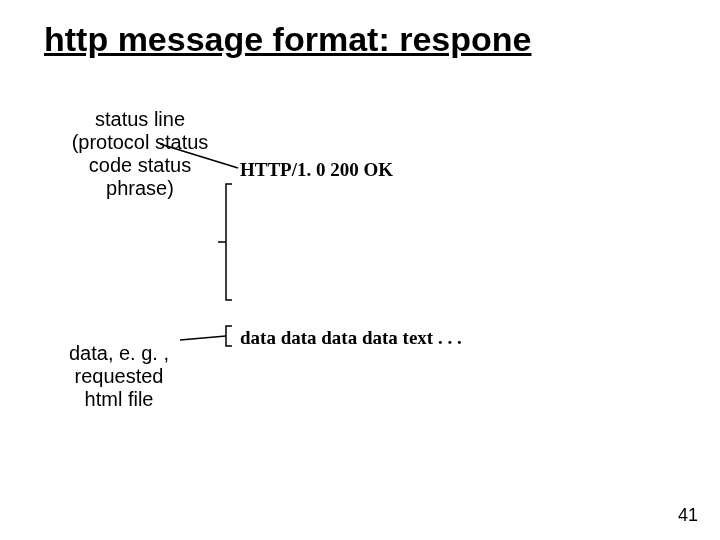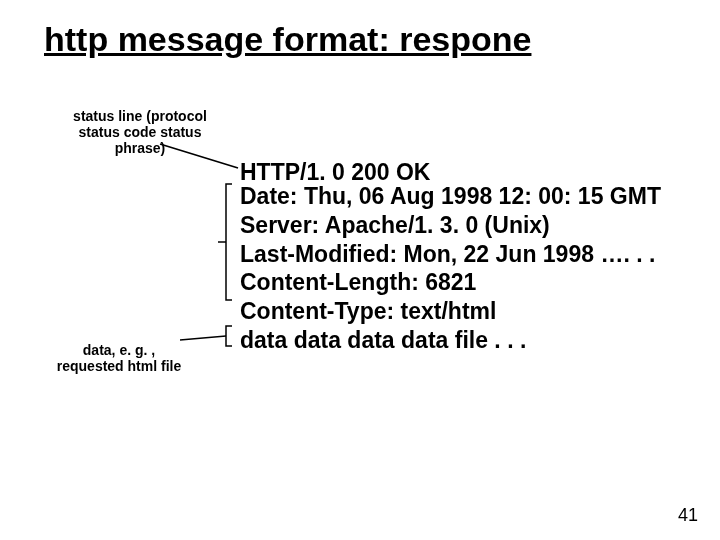--- a/index.html
+++ b/index.html
@@ -23,34 +23,33 @@
     top: 20px;
     font-size: 34px;
     font-weight: bold;
     text-decoration: underline;
     white-space: nowrap;
   }
 
   
   .label {
     position: absolute;
-    font-size: 14px;
+    font-size: 20px;
     line-height: 1.15;
     text-align: center;
-    font-weight: bold;
   }
   .lbl-status   { left: 60px;  top: 108px; width: 160px; text-align: center; }
   .lbl-headers  { left: 140px; top: 230px; width: 80px;  text-align: right; }
   .lbl-data     { left: 54px;  top: 342px; width: 130px; text-align: center; }
 
   
   .mono {
     position: absolute;
-    font-family: Liberation Sans, sans-serif;
-    font-size: 23px;
+    font-family: Liberation Serif, serif;
+    font-size: 19px;
     font-weight: bold;
     white-space: pre;
     line-height: 1.25;
   }
   .resp-status  { left: 240px; top: 158px; }
   .resp-headers { left: 240px; top: 182px; }
   .resp-data    { left: 240px; top: 326px; }
 
   
   svg.connectors {
@@ -78,26 +77,21 @@
 
   <div class="label lbl-status">status line
 (protocol
 status code
 status phrase)</div>
   <div class="label lbl-data">data, e. g. ,
 requested
 html file</div>
 
   <div class="mono resp-status">HTTP/1. 0 200 OK</div>
-  <div class="mono resp-headers">Date: Thu, 06 Aug 1998 12: 00: 15 GMT
-Server: Apache/1. 3. 0 (Unix)
-Last-Modified: Mon, 22 Jun 1998 …. . .
-Content-Length: 6821
-Content-Type: text/html</div>
-  <div class="mono resp-data">data data data data file . . .</div>
+  <div class="mono resp-data">data data data data text . . .</div>
 
   <svg class="connectors" viewBox="0 0 720 540">
 
     <line x1="160" y1="144" x2="238" y2="168" stroke="#000" stroke-width="1.5"></line>
 
     <path d="M 232 184 L 226 184 L 226 300 L 232 300" fill="none" stroke="#000" stroke-width="1.5"></path>
     <line x1="226" y1="242" x2="218" y2="242" stroke="#000" stroke-width="1.5"></line>
 
     <path d="M 232 326 L 226 326 L 226 346 L 232 346" fill="none" stroke="#000" stroke-width="1.5"></path>
 

